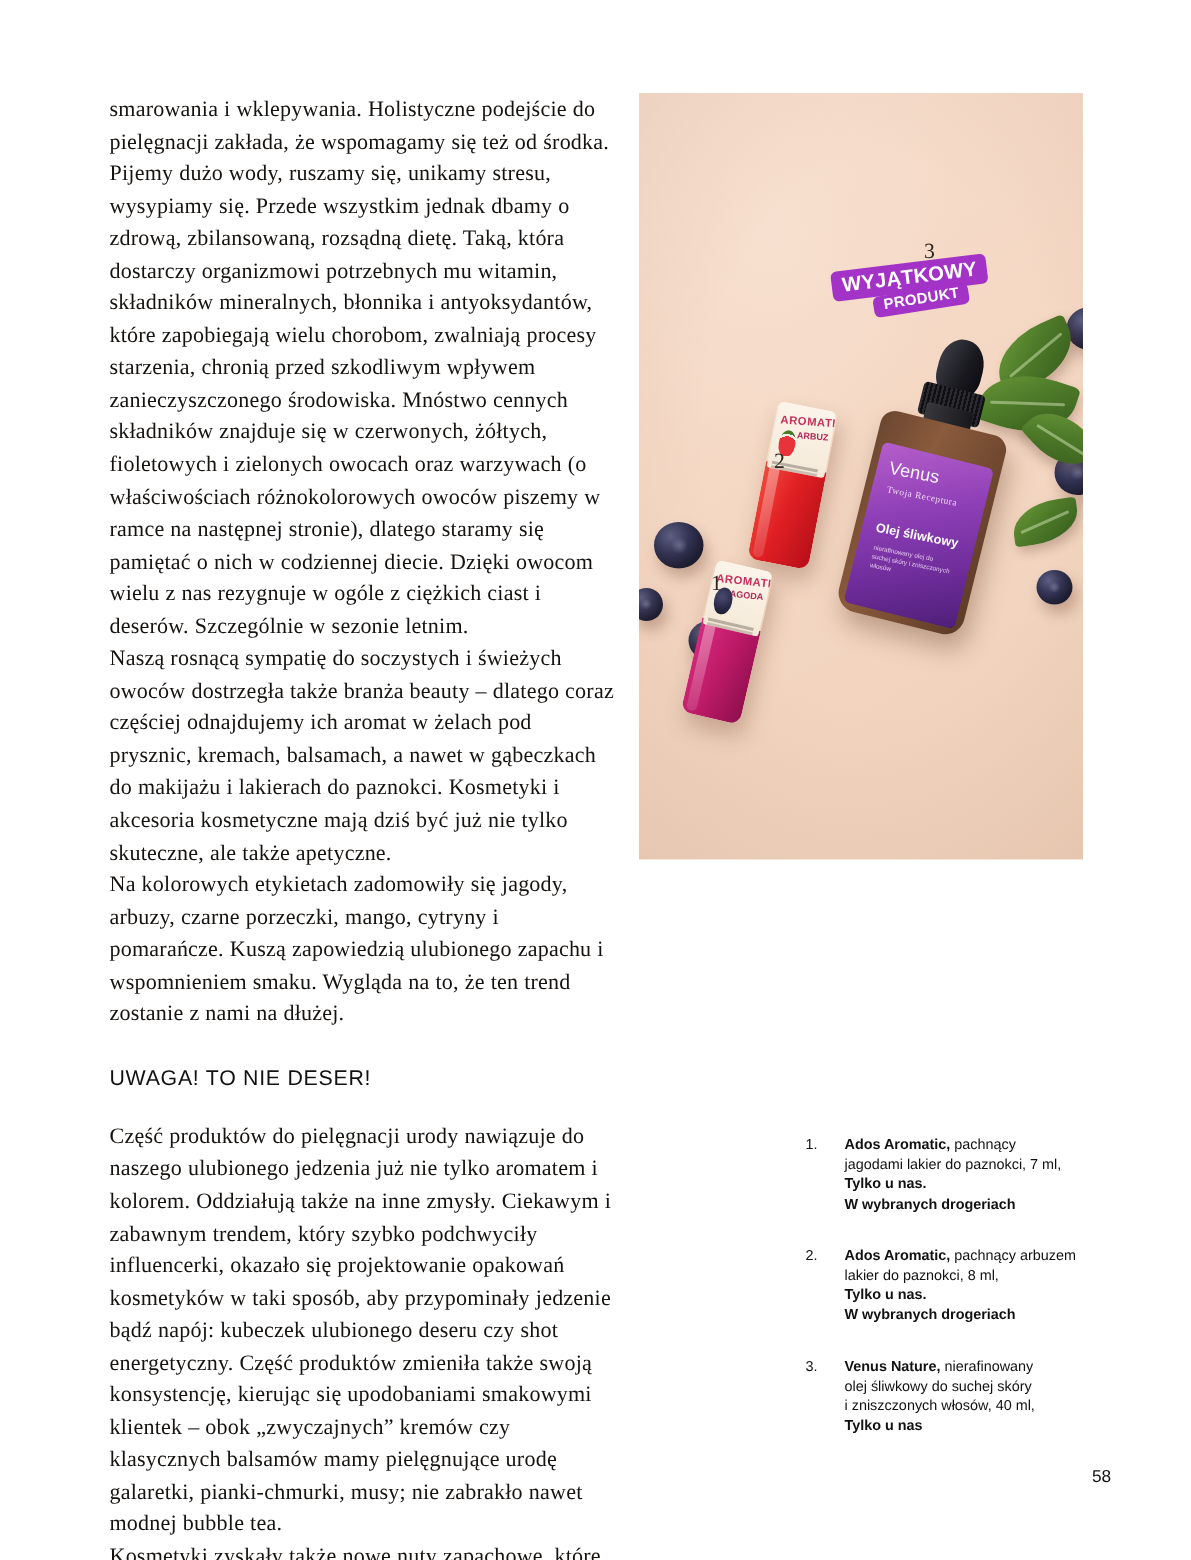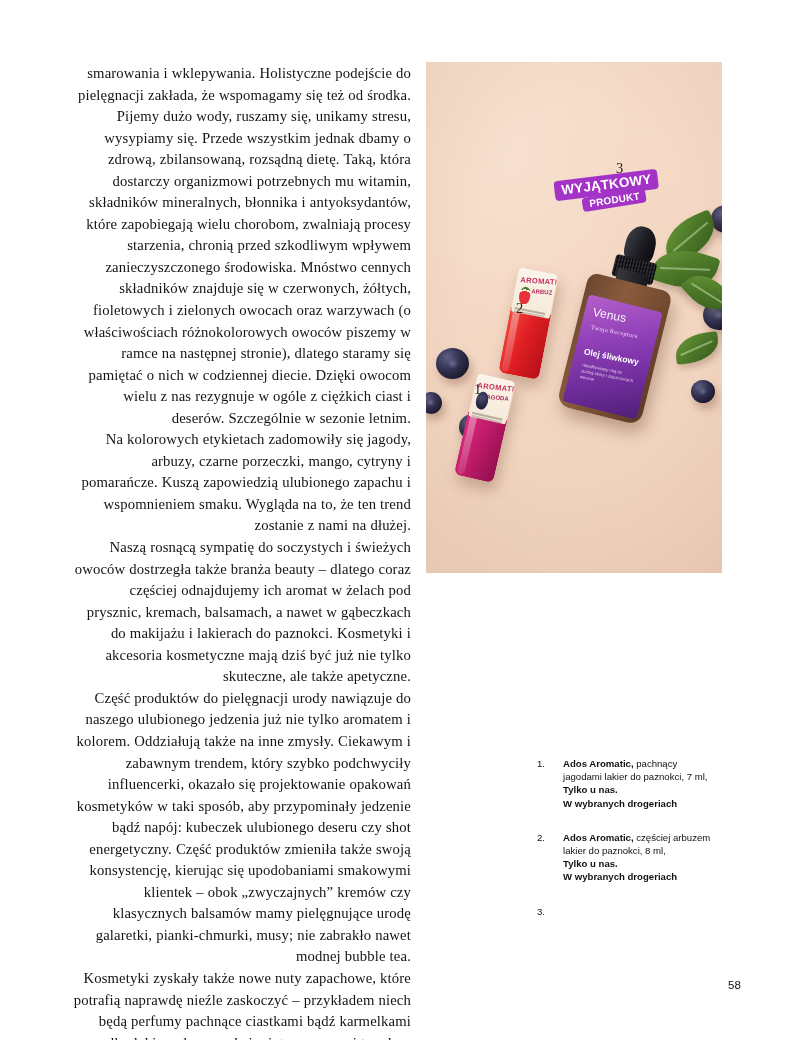--- a/index.html
+++ b/index.html
@@ -17,21 +17,21 @@
   .text-col {
     position:absolute;
     left:73px; top:63px;
     width:338px;
   }
   .body-par {
     font-family:"Liberation Serif", serif;
     font-size:14.7px;
     line-height:21.55px;
     color:#15120f;
-    text-align:right;
+    text-align:left;
     letter-spacing:0.01em;
     word-spacing:0.01em;
   }
   .body-par + .body-par { margin-top:0; }
 
   .subhead {
     font-family:"Liberation Sans", sans-serif;
     font-size:14.2px;
     font-weight:400;
     letter-spacing:0.035em;
@@ -297,23 +297,24 @@
     color:#111;
   }
 </style>
 </head>
 <body>
 
 <div class="page">
 
   <div class="text-col">
     <p class="body-par">smarowania i wklepywania. Holistyczne podejście do pielęgnacji zakłada, że wspomagamy się też od środka. Pijemy dużo wody, ruszamy się, unikamy stresu, wysypiamy się. Przede wszystkim jednak dbamy o zdrową, zbilansowaną, rozsądną dietę. Taką, która dostarczy organizmowi potrzebnych mu witamin, składników mineralnych, błonnika i antyoksydantów, które zapobiegają wielu chorobom, zwalniają procesy starzenia, chronią przed szkodliwym wpływem zanieczyszczonego środowiska. Mnóstwo cennych składników znajduje się w czerwonych, żółtych, fioletowych i zielonych owocach oraz warzywach (o właściwościach różnokolorowych owoców piszemy w ramce na następnej stronie), dlatego staramy się pamiętać o nich w codziennej diecie. Dzięki owocom wielu z nas rezygnuje w ogóle z ciężkich ciast i deserów. Szczególnie w sezonie letnim.</p>
+    <p class="body-par">Naszą rosnącą sympatię do soczystych i świeżych owoców dostrzegła także branża beauty – dlatego coraz częściej odnajdujemy ich aromat w żelach pod prysznic, kremach, balsamach, a nawet w gąbeczkach do makijażu i lakierach do paznokci. Kosmetyki i akcesoria kosmetyczne mają dziś być już nie tylko skuteczne, ale także apetyczne.</p>
     <p class="body-par">Na kolorowych etykietach zadomowiły się jagody, arbuzy, czarne porzeczki, mango, cytryny i pomarańcze. Kuszą zapowiedzią ulubionego zapachu i wspomnieniem smaku. Wygląda na to, że ten trend zostanie z nami na dłużej.</p>
-    <p class="body-par">Naszą rosnącą sympatię do soczystych i świeżych owoców dostrzegła także branża beauty – dlatego coraz częściej odnajdujemy ich aromat w żelach pod prysznic, kremach, balsamach, a nawet w gąbeczkach do makijażu i lakierach do paznokci. Kosmetyki i akcesoria kosmetyczne mają dziś być już nie tylko skuteczne, ale także apetyczne.</p>
-
+
+    <h2 class="subhead">UWAGA! TO NIE DESER!</h2>
 
     <p class="body-par">Część produktów do pielęgnacji urody nawiązuje do naszego ulubionego jedzenia już nie tylko aromatem i kolorem. Oddziałują także na inne zmysły. Ciekawym i zabawnym trendem, który szybko podchwyciły influencerki, okazało się projektowanie opakowań kosmetyków w taki sposób, aby przypominały jedzenie bądź napój: kubeczek ulubionego deseru czy shot energetyczny. Część produktów zmieniła także swoją konsystencję, kierując się upodobaniami smakowymi klientek – obok „zwyczajnych” kremów czy klasycznych balsamów mamy pielęgnujące urodę galaretki, pianki-chmurki, musy; nie zabrakło nawet modnej bubble tea.</p>
     <p class="body-par"><span>Kosmetyki zyskały także nowe nuty zapachowe, które potrafią naprawdę nieźle zaskoczyć – przykładem niech będą perfumy pachnące ciastkami bądź karmelkami albo lakiery do paznokci o intensywnym i trwałym zapachu owoców.</span></p>
   </div>
 
   <div class="photo">
 
     <div class="berry" style="left:10px;  top:286px; width:33px; height:31px;"></div>
     <div class="berry" style="left:33px;  top:352px; width:27px; height:26px;"></div>
     <div class="berry" style="left:-6px;  top:330px; width:22px; height:22px;"></div>
@@ -392,26 +393,32 @@
       <span class="cap-body">
           <span class="cap-line"><span class="b">Ados Aromatic,</span><span> pachnący</span></span>
           <span class="cap-line"><span>jagodami lakier do paznokci, 7 ml,</span></span>
           <span class="cap-line"><span class="b">Tylko u nas.</span></span>
           <span class="cap-line"><span class="b">W wybranych drogeriach</span></span>
         </span>
     </div>
     <div class="cap-item">
       <span class="cap-num">2.</span>
       <span class="cap-body">
-          <span class="cap-line"><span class="b">Ados Aromatic,</span><span> częściej arbuzem</span></span>
+          <span class="cap-line"><span class="b">Ados Aromatic,</span><span> pachnący arbuzem</span></span>
           <span class="cap-line"><span>lakier do paznokci, 8 ml,</span></span>
           <span class="cap-line"><span class="b">Tylko u nas.</span></span>
           <span class="cap-line"><span class="b">W wybranych drogeriach</span></span>
         </span>
     </div>
     <div class="cap-item">
       <span class="cap-num">3.</span>
+      <span class="cap-body">
+          <span class="cap-line"><span class="b">Venus Nature,</span><span> nierafinowany</span></span>
+          <span class="cap-line"><span>olej śliwkowy do suchej skóry</span></span>
+          <span class="cap-line"><span>i zniszczonych włosów, 40 ml,</span></span>
+          <span class="cap-line"><span class="b">Tylko u nas</span></span>
+        </span>
     </div>
   </div>
 
   <div class="pageno">58</div>
 
 </div>
 
 </body></html>

